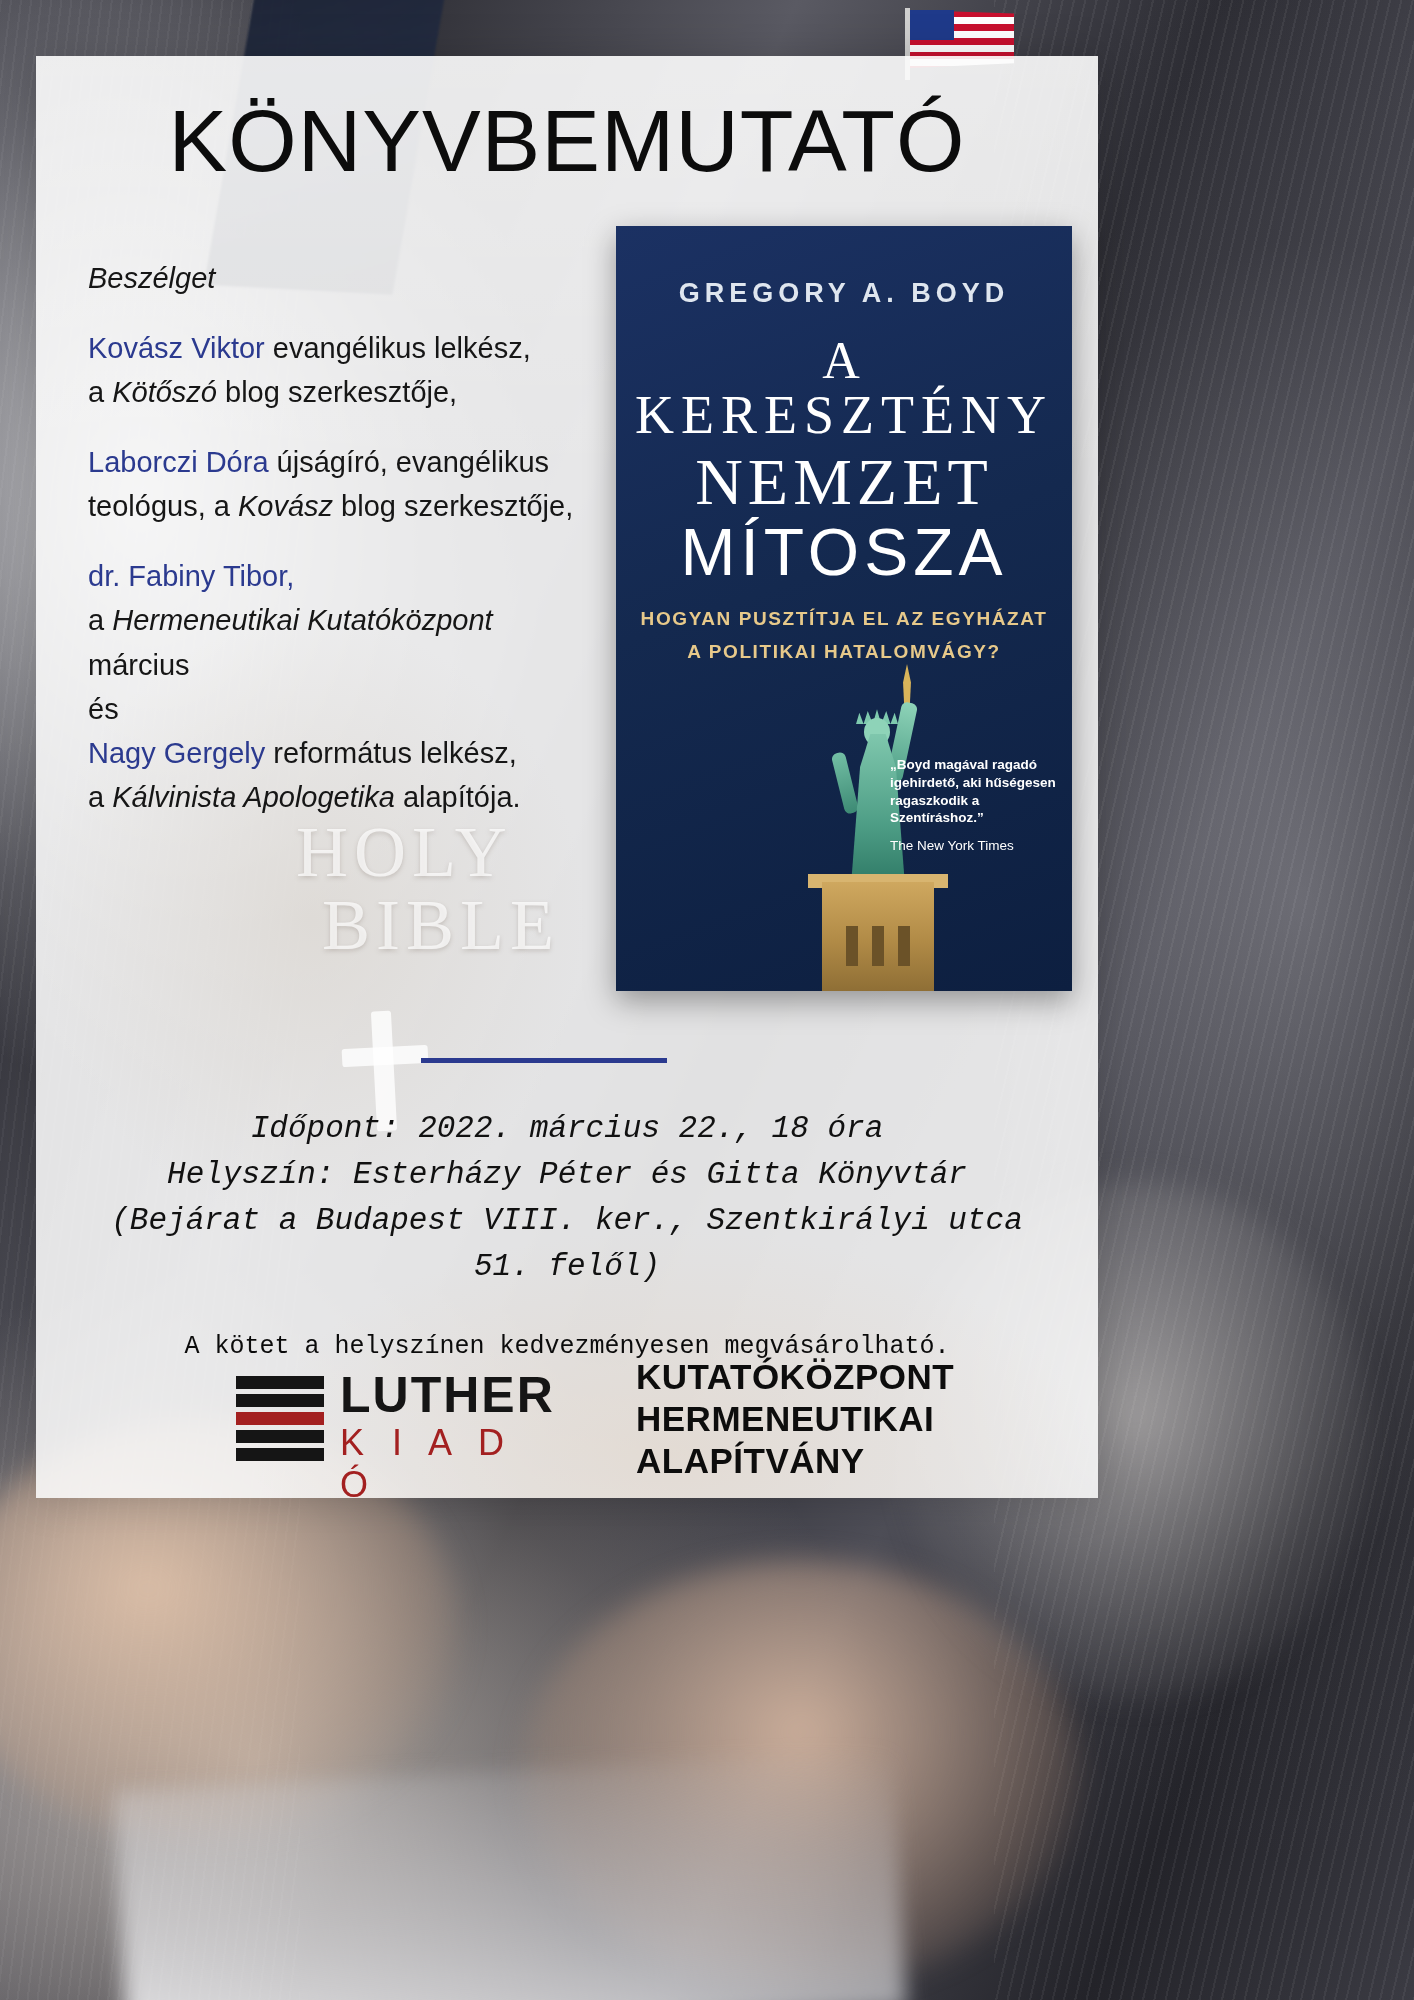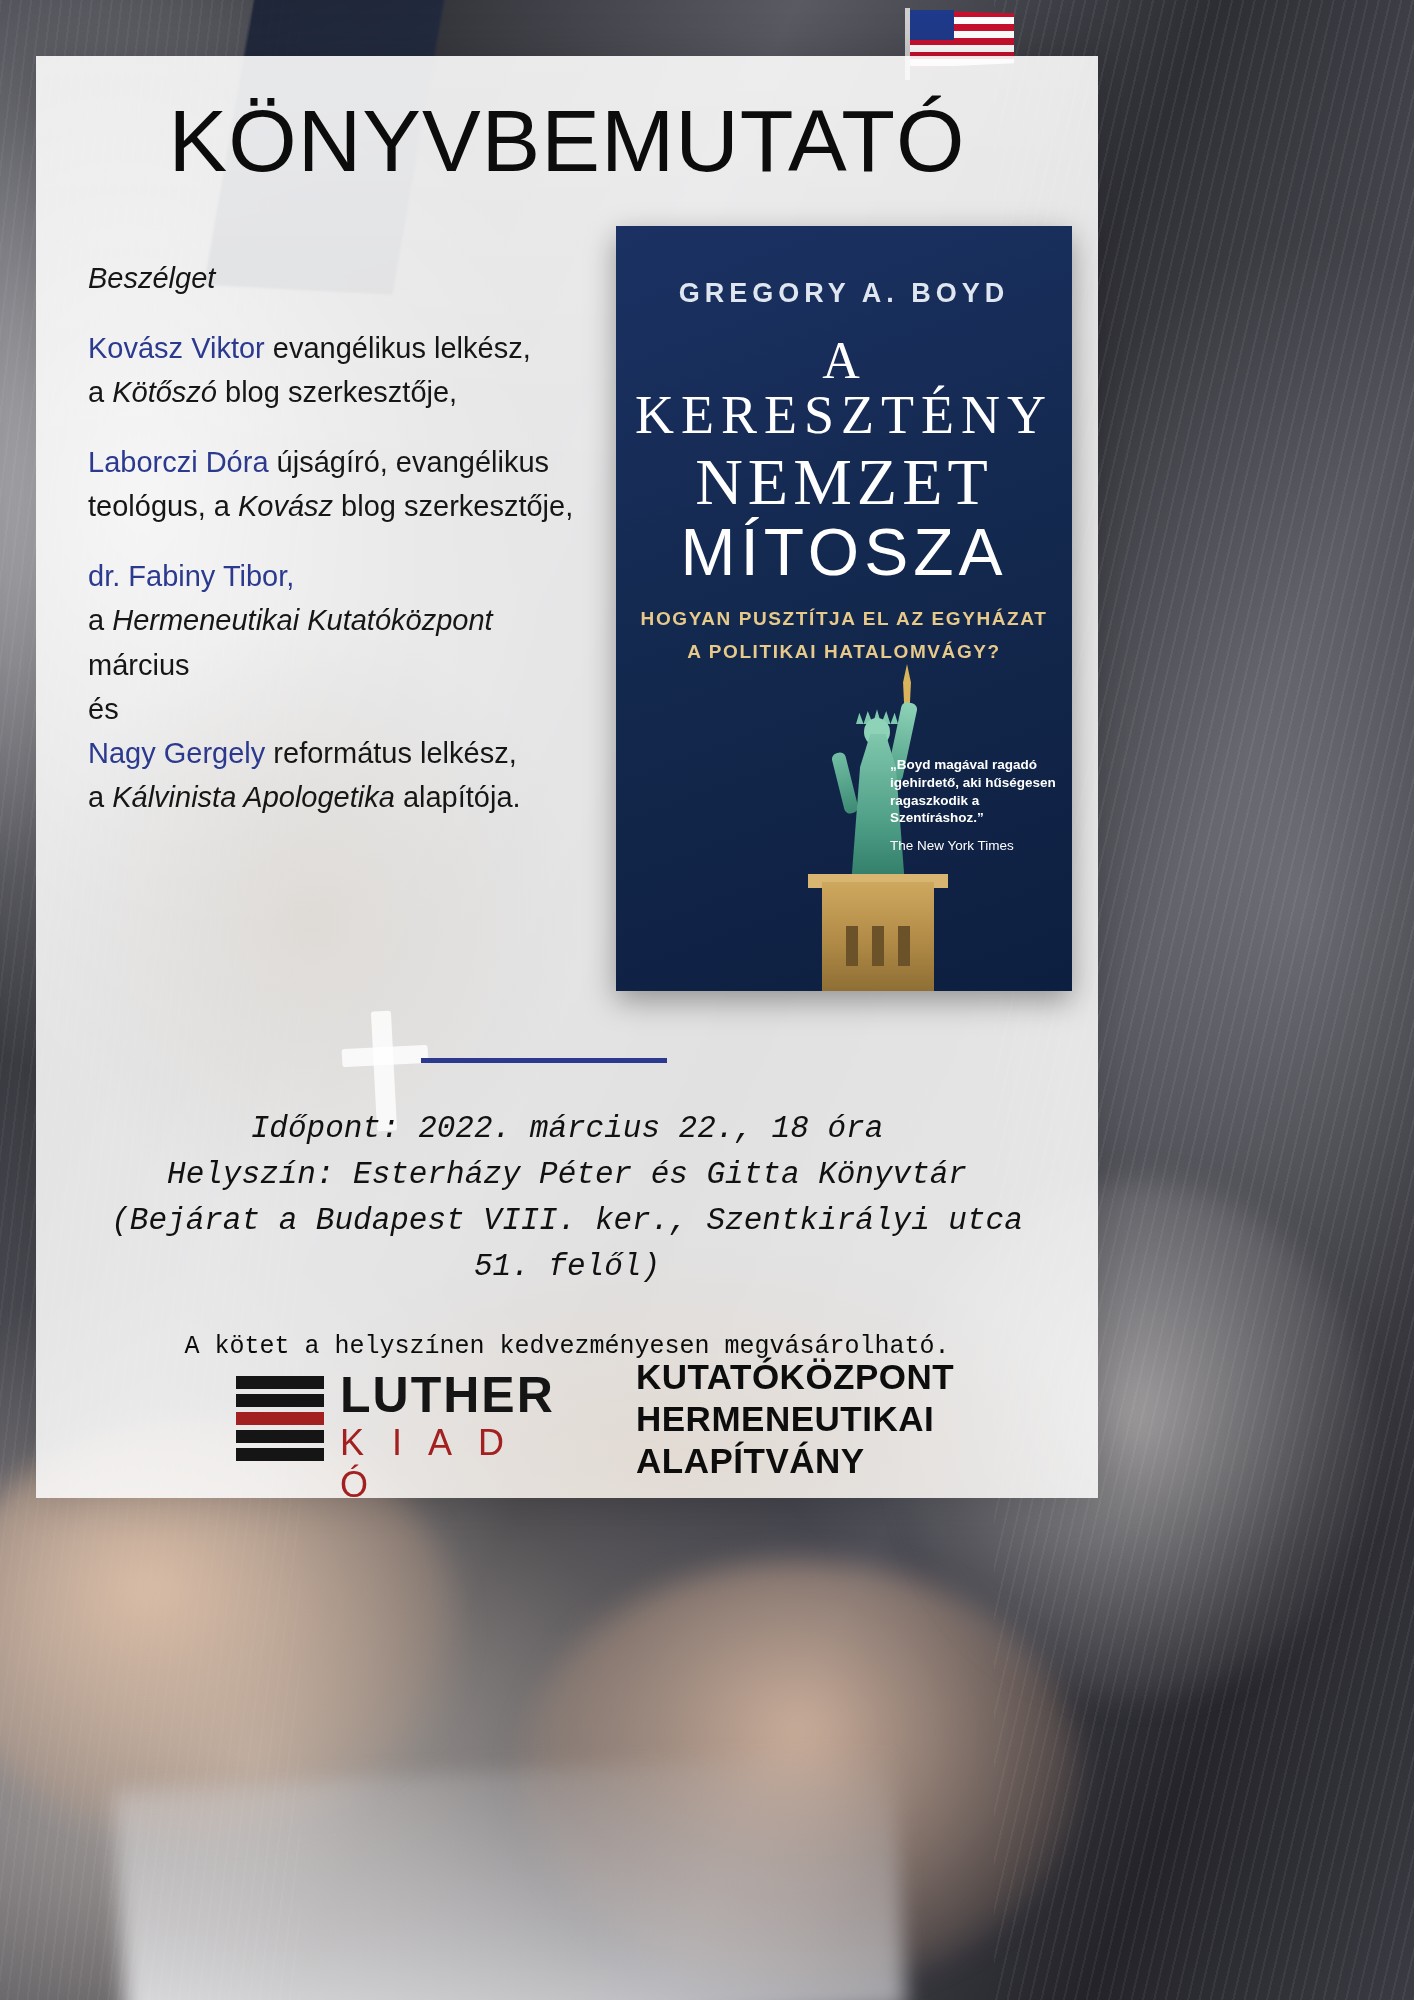--- a/index.html
+++ b/index.html
@@ -406,20 +406,24 @@
 
 <div class="us-flag">
   <div class="pole"></div>
   <div class="cloth"></div>
   <div class="canton"></div>
 </div>
 
 <div class="poster">
   <div class="poster-wash"></div>
 
+  <div class="watermark">
+    <div class="w1">HOLY</div>
+    <div class="w2">BIBLE</div>
+  </div>
   <div class="cross"></div>
 
   <div class="title">KÖNYVBEMUTATÓ</div>
 
   <div class="lede">
     <p class="ital">Beszélget</p>
 
     <p>
       <span class="blue">Kovász Viktor</span><span> evangélikus lelkész,</span><br>
       <span>a </span><span class="em">Kötőszó</span><span> blog szerkesztője,</span>

